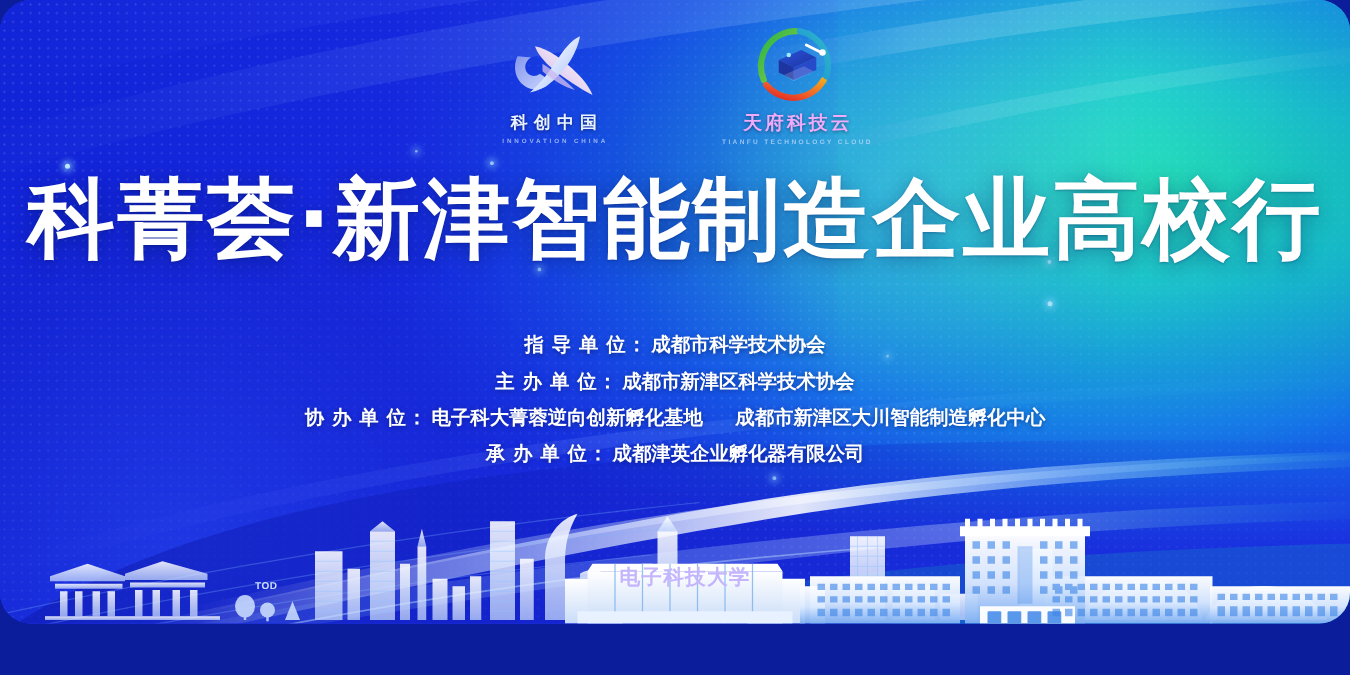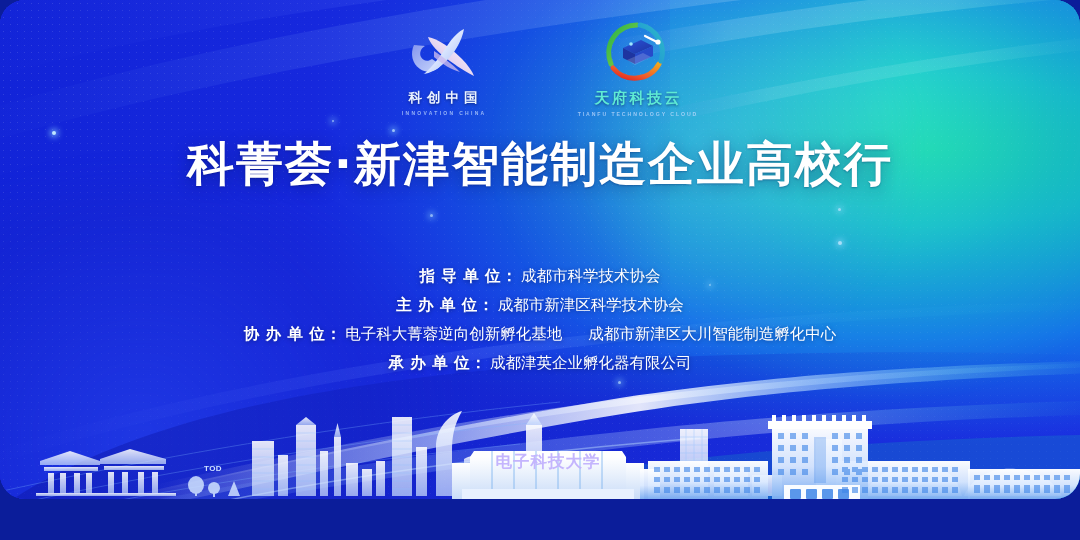--- a/index.html
+++ b/index.html
@@ -56,47 +56,47 @@
   .logo-mark{height:62px;display:flex;align-items:center;justify-content:center;}
   .logo-cn{
     color:#e9f2ff;font-size:13.5px;letter-spacing:5px;font-weight:700;
     margin-top:5px;text-indent:5px;white-space:nowrap;
     text-shadow:0 1px 3px rgba(0,0,30,.45);
   }
   .logo-en{
     color:rgba(200,222,255,.72);font-size:5px;letter-spacing:2.3px;
     margin-top:3px;text-indent:2.3px;white-space:nowrap;font-weight:700;
   }
-  .logo2 .logo-cn{font-size:15px;letter-spacing:2.5px;text-indent:2.5px;color:#5eead4;}
+  .logo2 .logo-cn{font-size:15px;letter-spacing:2.5px;text-indent:2.5px;color:#f0abfc;}
   .logo2 .logo-en{letter-spacing:1.9px;text-indent:1.9px;font-size:5.2px;}
 
   
   .title{
     position:absolute;left:0;right:0;top:140px;text-align:center;
     color:#ffffff;
     font-family:"DejaVu Sans","Liberation Sans",sans-serif;
-    font-size:47px;font-weight:700;letter-spacing:2px;line-height:1;
+    font-size:70px;font-weight:700;letter-spacing:2px;line-height:1;
     white-space:nowrap;
     text-shadow:0 3px 16px rgba(0,20,90,.40), 0 1px 2px rgba(0,15,80,.30);
   }
 
   
   .orgs{
     position:absolute;left:0;right:0;top:266px;
     display:flex;flex-direction:column;align-items:center;gap:8px;
   }
   .org-line{
     display:flex;align-items:baseline;white-space:nowrap;
     color:#ffffff;font-size:15.5px;font-weight:700;
     text-shadow:0 1px 4px rgba(0,20,90,.55);
   }
   .org-label{letter-spacing:1px;flex:0 0 auto;}
   .org-sep{margin:0 1px 0 0;}
   .org-vals{display:flex;gap:26px;margin-left:3px;}
-  .org-val{font-weight:400;}
+  .org-val{font-weight:700;}
 
   
   .org-label-box{width:82px;text-align:justify;text-align-last:justify;}
 
   
   .skyline{position:absolute;left:0;right:0;bottom:0;height:110px;}
   .skyline svg{display:block;width:100%;height:100%;}
   .uestc-label{
     position:absolute;left:478px;bottom:26px;width:140px;text-align:center;
     color:#c4b5fd;font-size:16.5px;font-weight:700;letter-spacing:1px;

